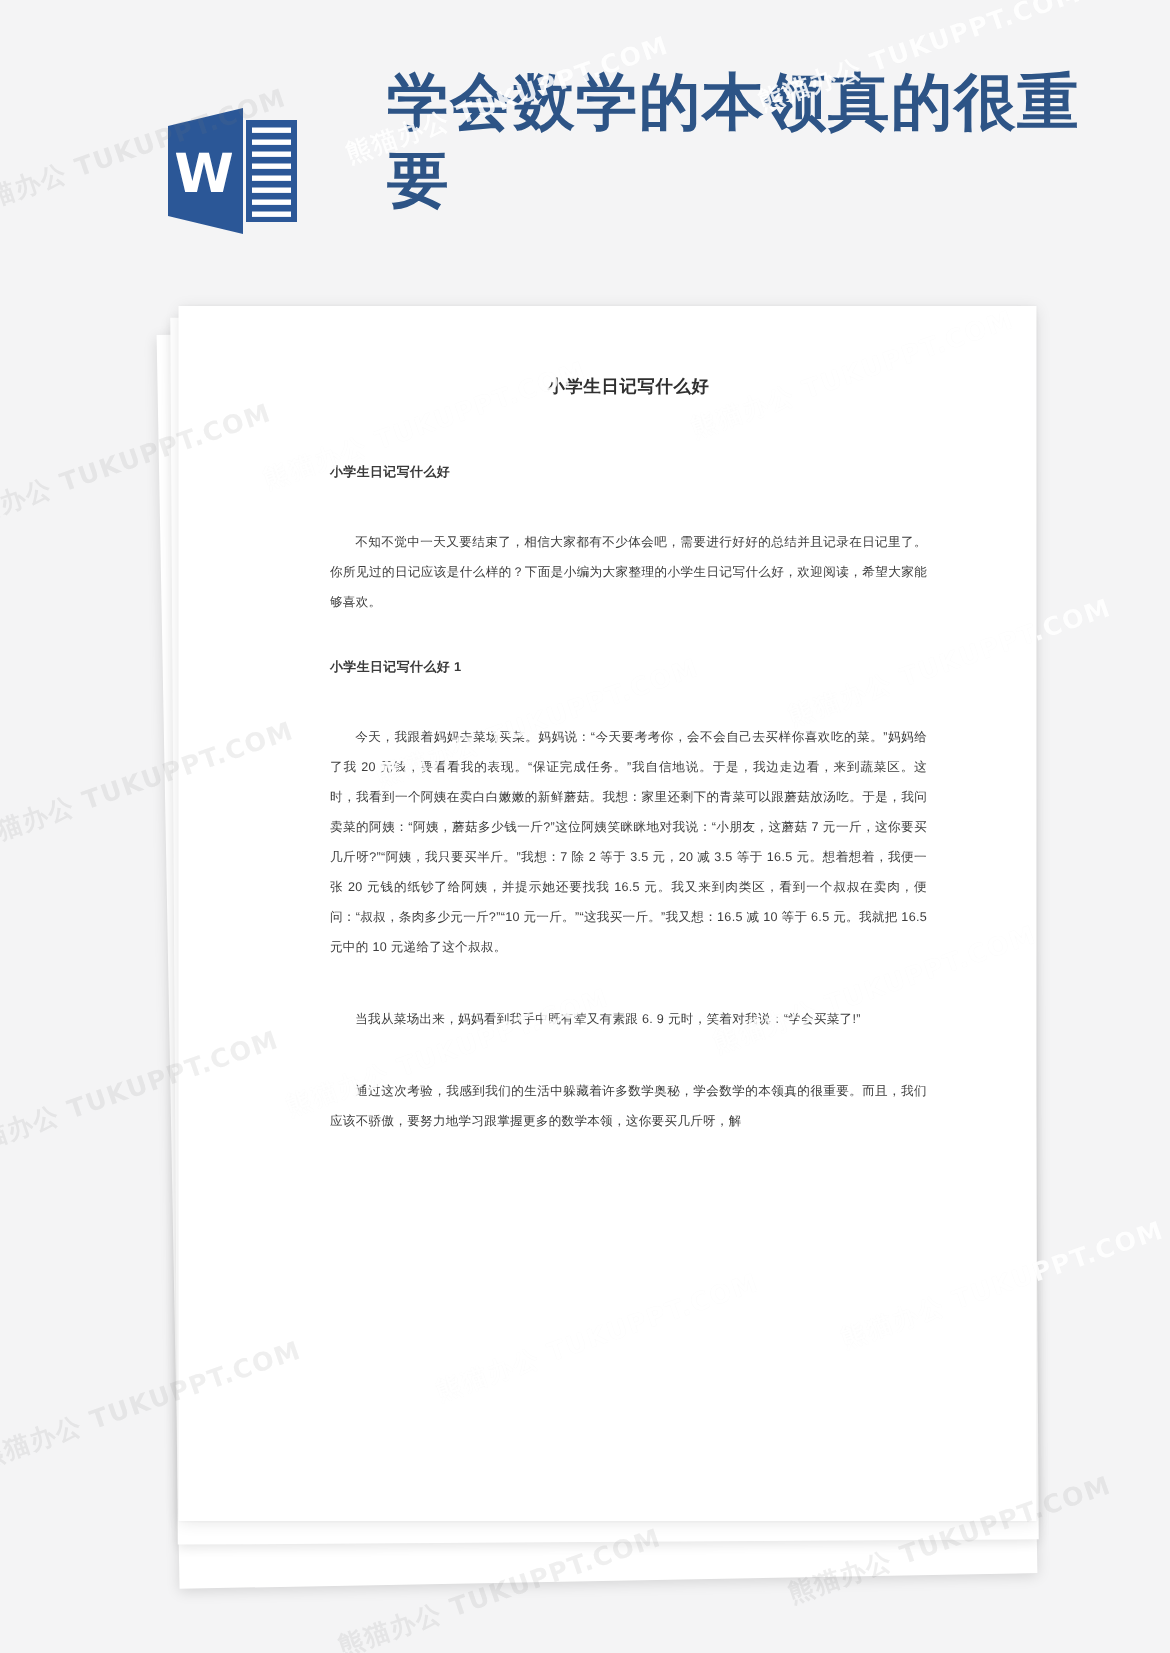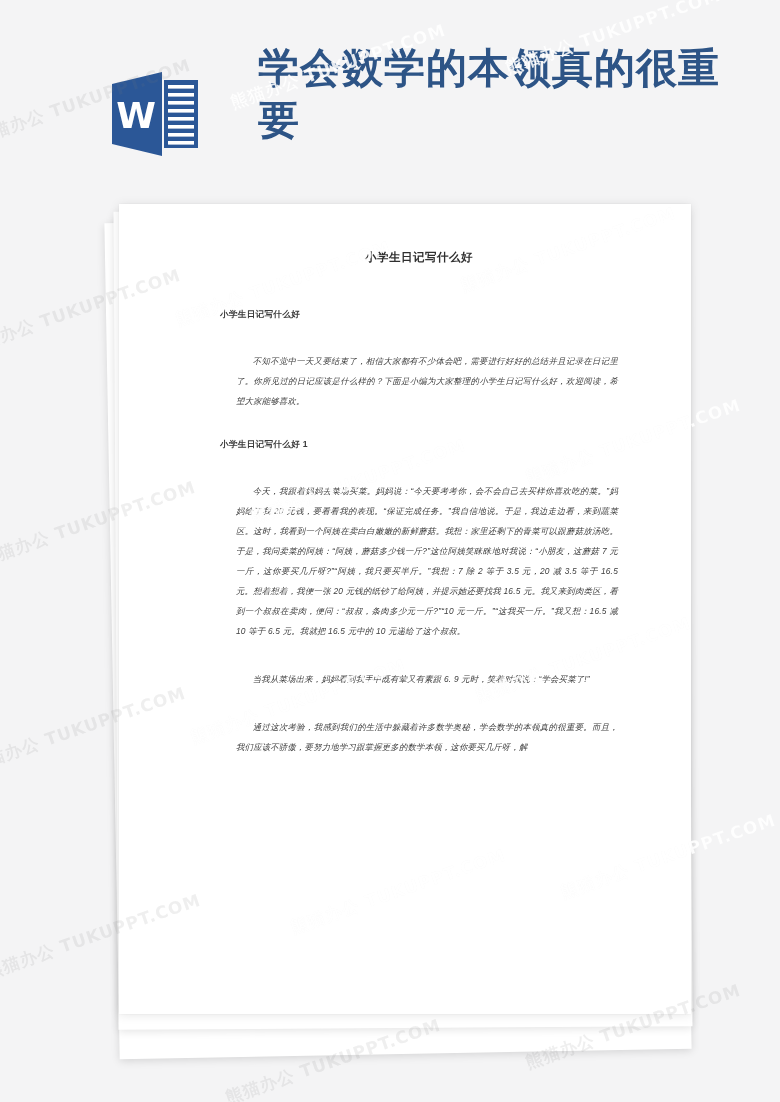--- a/index.html
+++ b/index.html
@@ -124,28 +124,27 @@
     margin: 0 0 44px 0;
   }
   .sub-heading {
     font-size: 8.6px;
     font-weight: 700;
     color: #3a3a3a;
     margin: 0 0 30px 0;
     letter-spacing: 0.3px;
   }
   .para {
-    margin: 0 0 28px 16px;
+    margin: 0 0 28px 0;
     font-size: 8.4px;
     line-height: 2.38;
     text-align: justify;
     text-indent: 2em;
     letter-spacing: 0.2px;
     color: #3d3d3d;
-    font-style: italic;
   }
   .section-heading {
     font-size: 8.6px;
     font-weight: 700;
     color: #3a3a3a;
     margin: 0 0 30px 0;
     letter-spacing: 0.3px;
   }
 </style>
 </head>

